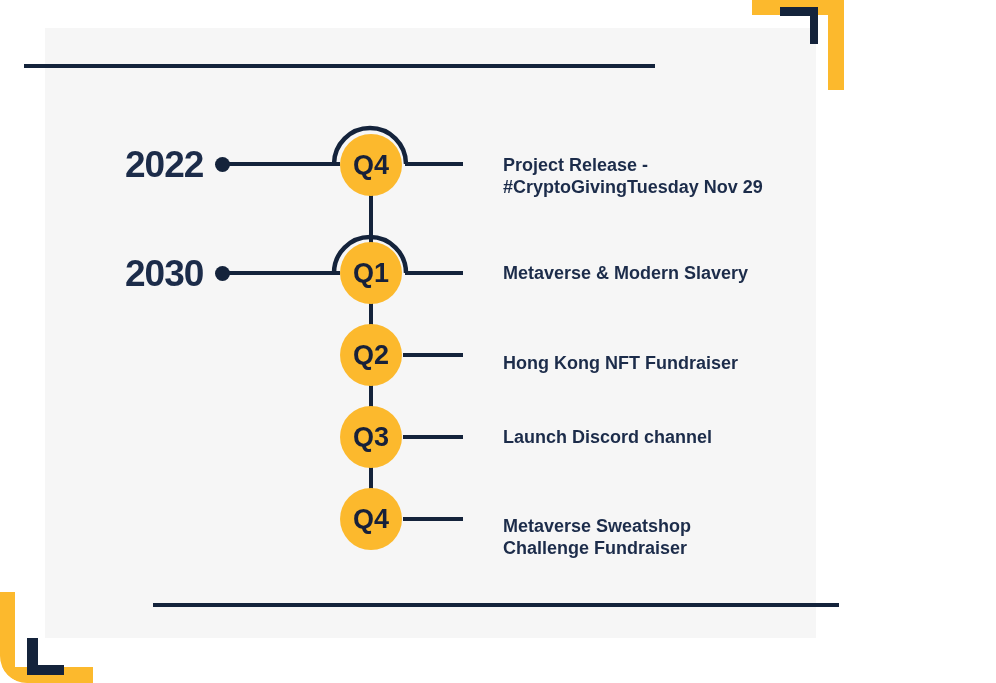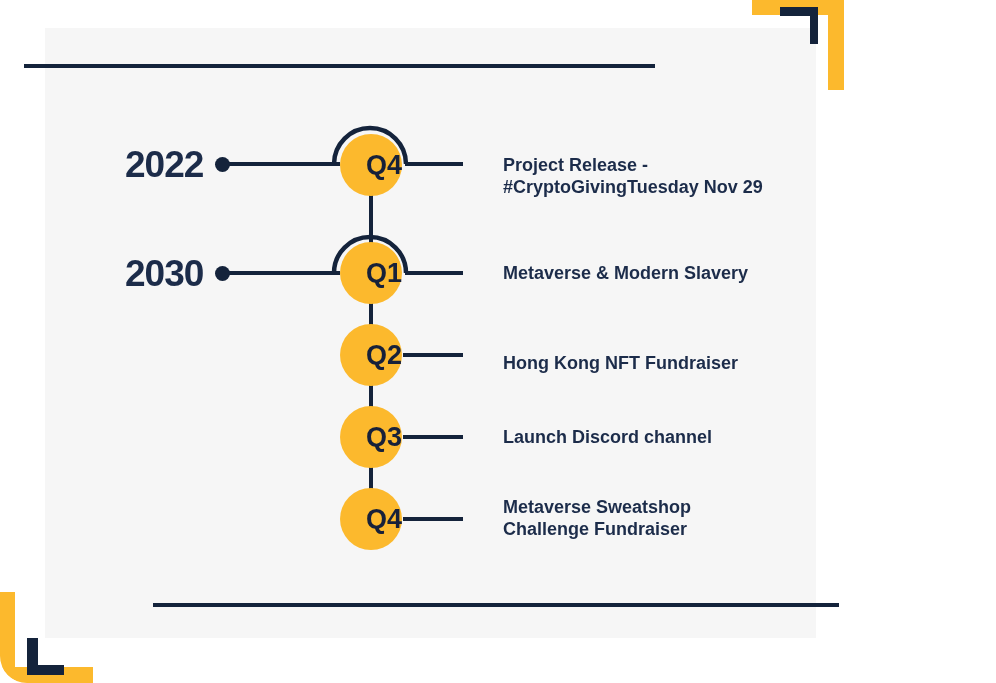--- a/index.html
+++ b/index.html
@@ -47,34 +47,34 @@
   .hline{height:4px;background:var(--navy-line);}
   .lline-2022{left:222px;top:162px;width:118px;}
   .lline-2023{left:222px;top:271px;width:118px;}
   .spine{left:369px;top:165px;width:4px;height:354px;background:var(--navy-line);}
   .arc{width:80px;height:46px;left:330px;}
   .arc path{fill:none;stroke:var(--navy-line);stroke-width:4.5px;}
   .arc-1{top:124px;}
   .arc-2{top:233px;}
   .qcircle{
     width:62px;height:62px;border-radius:50%;background:var(--accent-yellow);
-    left:340px;display:flex;align-items:center;justify-content:flex-end;
+    left:340px;display:flex;align-items:center;justify-content:center;
   }
   .qc-1{top:134px;} .qc-2{top:242px;} .qc-3{top:324px;} .qc-4{top:406px;} .qc-5{top:488px;}
   .qlabel{color:#17213A;font-size:27px;font-weight:700;}
   .rline-1{left:405px;top:162px;width:58px;}
   .rline-2{left:405px;top:271px;width:58px;}
   .rline-3{left:403px;top:353px;width:60px;}
   .rline-4{left:403px;top:435px;width:60px;}
   .rline-5{left:403px;top:517px;width:60px;}
   .desc{
     left:479px;width:350px;color:var(--text-navy);
     font-size:18px;line-height:22px;font-weight:700;white-space:pre-line;margin-left:24px;
   }
-  .desc-1{top:154px;} .desc-2{top:262px;} .desc-3{top:352px;} .desc-4{top:426px;} .desc-5{top:496px;}
+  .desc-1{top:154px;} .desc-2{top:262px;} .desc-3{top:352px;} .desc-4{top:426px;} .desc-5{top:515px;}
 </style>
 </head>
 <body>
 
 <div class="stage">
 
   <div class="abs card"></div>
 
   <div class="abs rule rule-top"></div>
   <div class="abs rule rule-bottom"></div>

